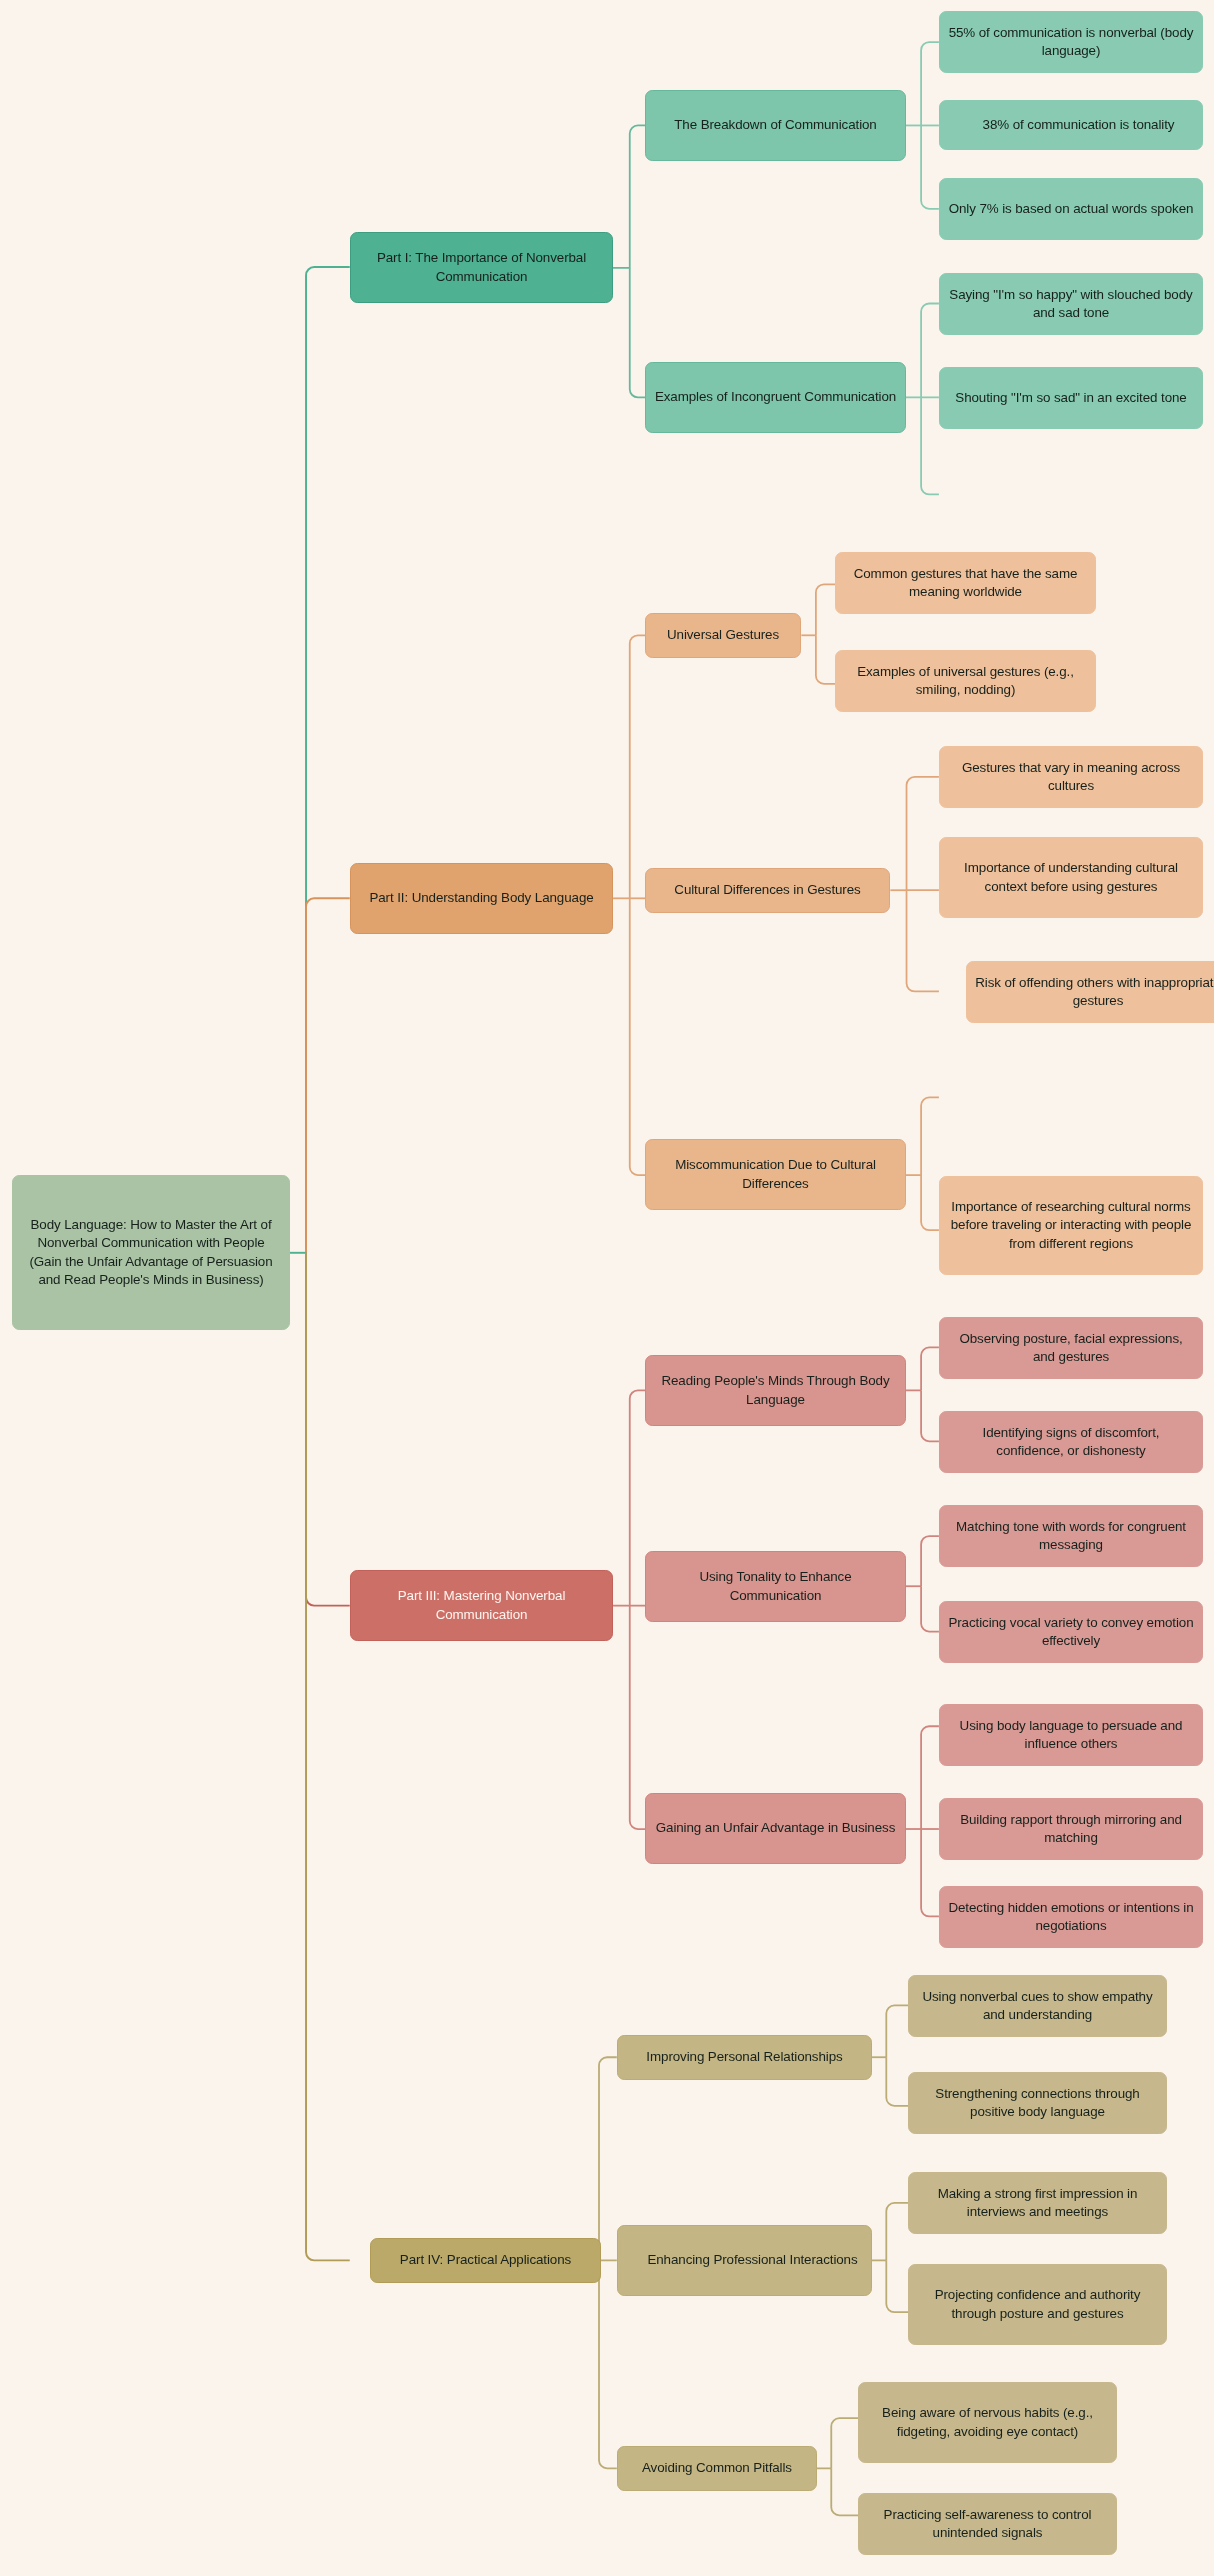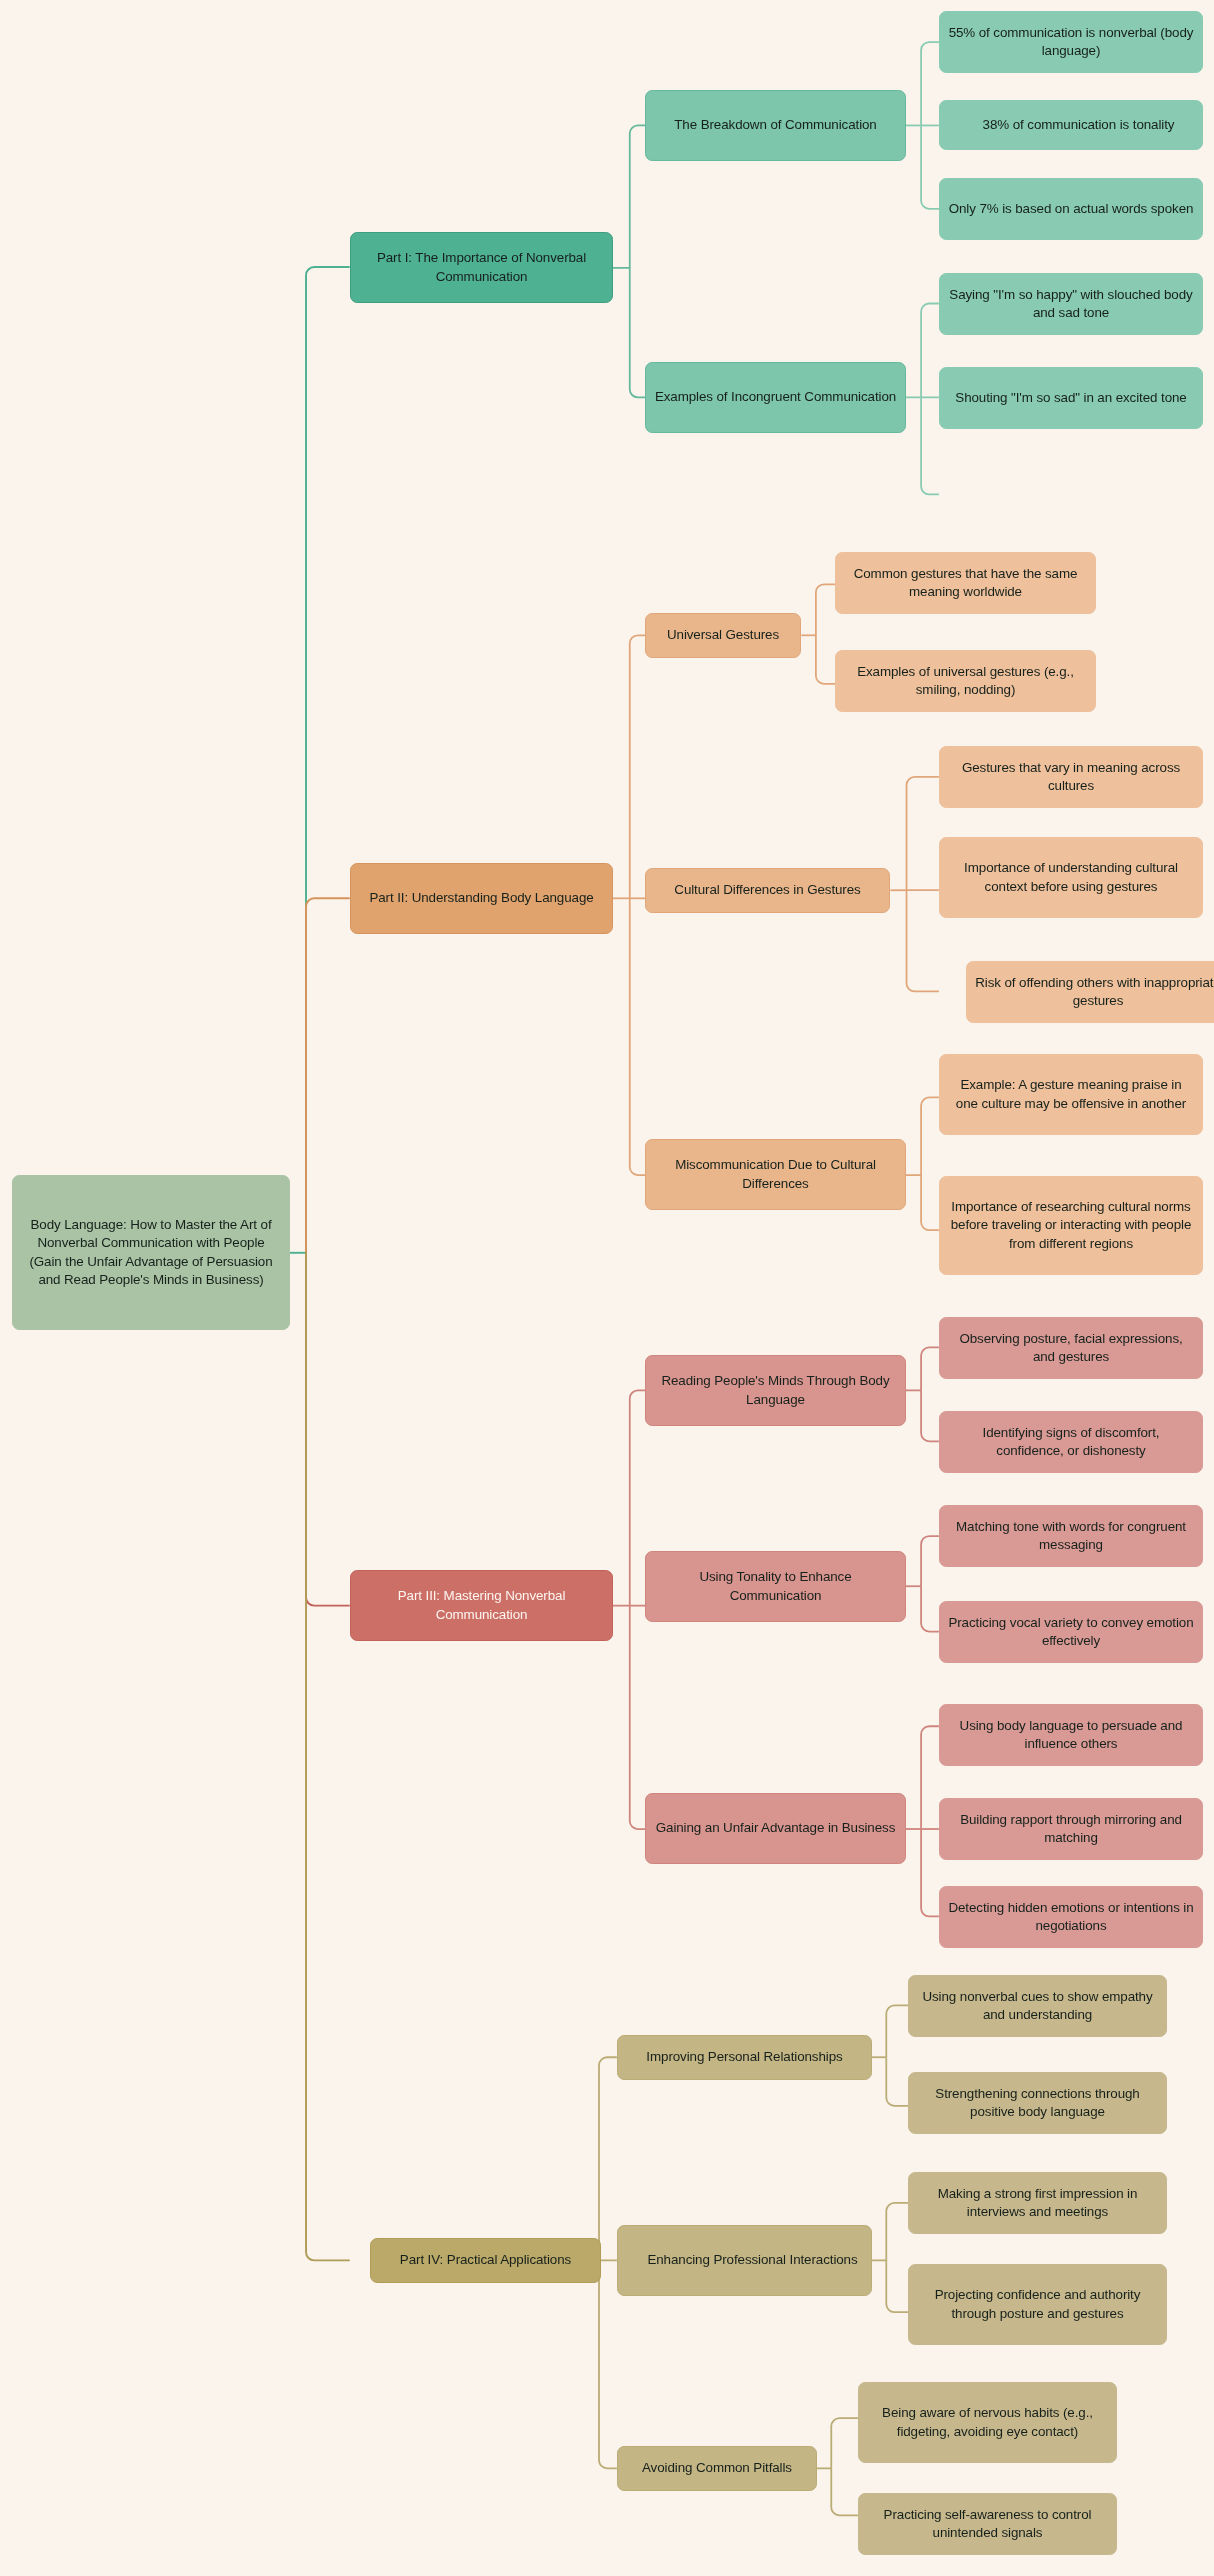--- a/index.html
+++ b/index.html
@@ -183,23 +183,20 @@
   <div class="node n-p2-leaf" style="left:939px;top:837px;width:264px;height:81px;">
     <span>Importance of understanding cultural context before using gestures</span>
   </div>
   <div class="node n-p2-leaf" style="left:939px;top:961px;width:264px;height:62px;margin-left:27px;">
     <span>Risk of offending others with inappropriate gestures</span>
   </div>
 
   <div class="node n-p2-sub" style="left:645px;top:1139px;width:261px;height:71px;">
     <span>Miscommunication Due to Cultural Differences</span>
   </div>
-  <div class="node n-p2-leaf" style="left:939px;top:1054px;width:264px;height:81px;">
-    <span>Example: A gesture meaning praise in one culture may be offensive in another</span>
-  </div>
   <div class="node n-p2-leaf" style="left:939px;top:1176px;width:264px;height:99px;">
     <span>Importance of researching cultural norms before traveling or interacting with people from different regions</span>
   </div>
 
   <div class="node n-p3" style="left:350px;top:1570px;width:263px;height:71px;">
     <span>Part III: Mastering Nonverbal Communication</span>
   </div>
 
   <div class="node n-p3-sub" style="left:645px;top:1355px;width:261px;height:71px;">
     <span>Reading People's Minds Through Body Language</span>

